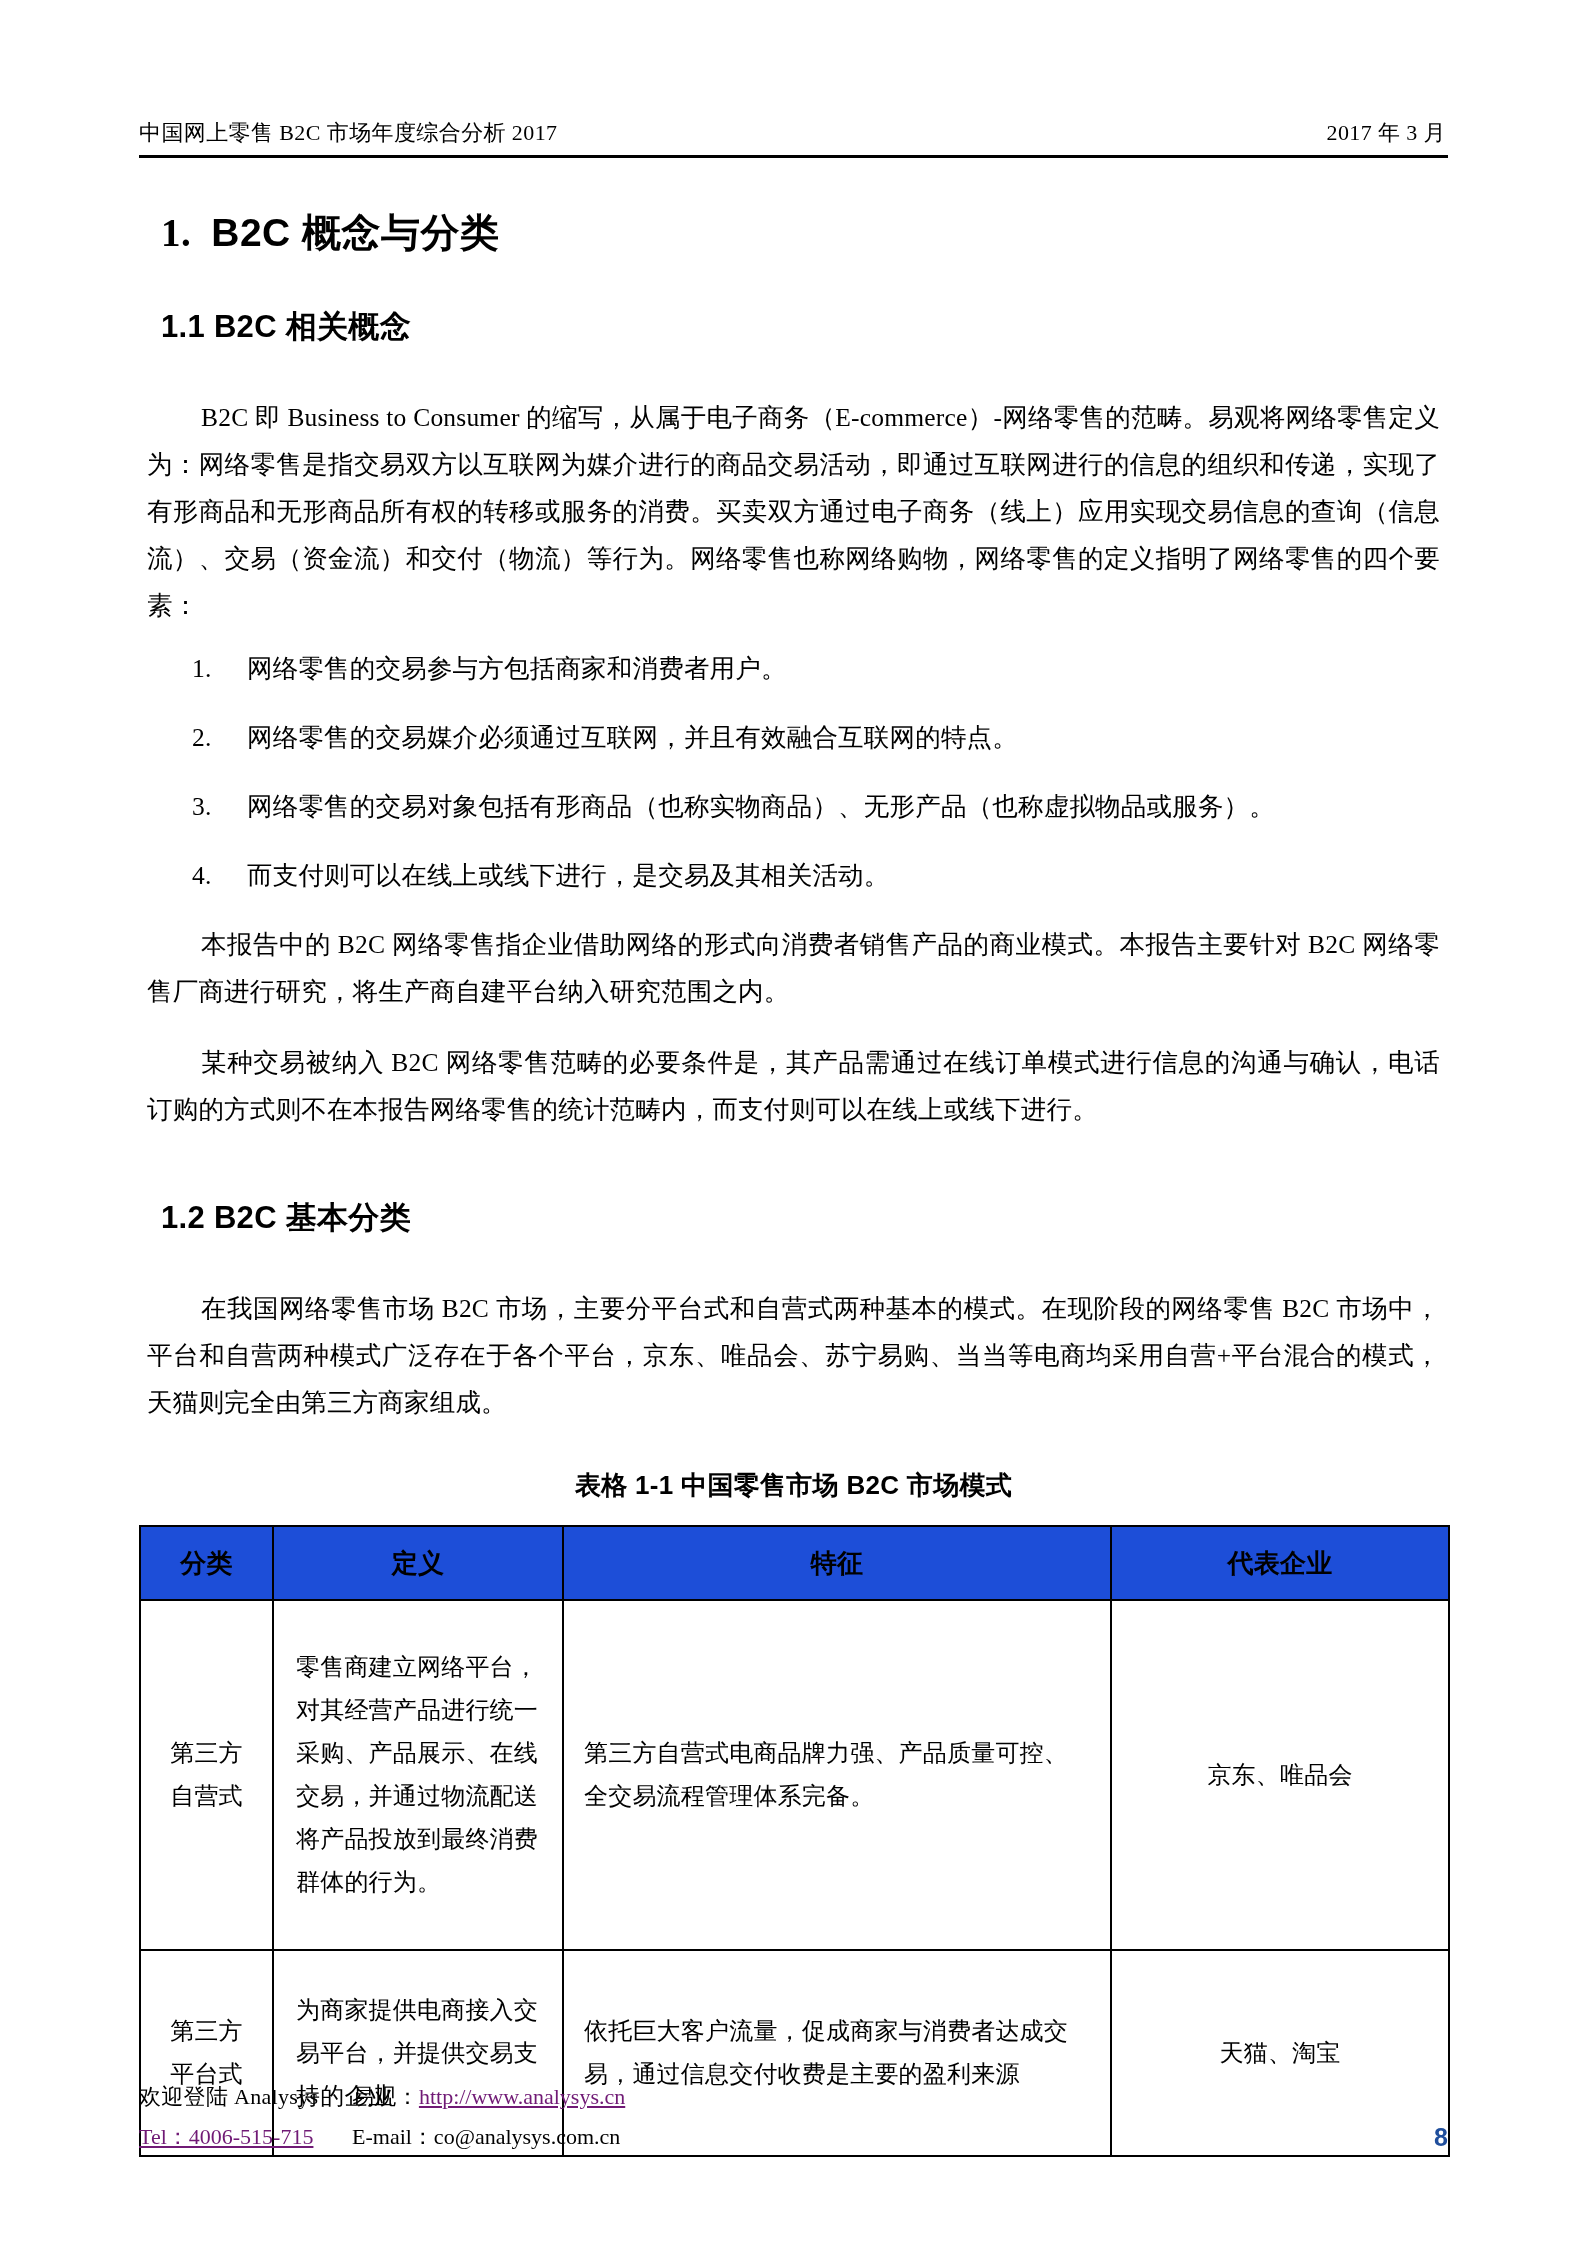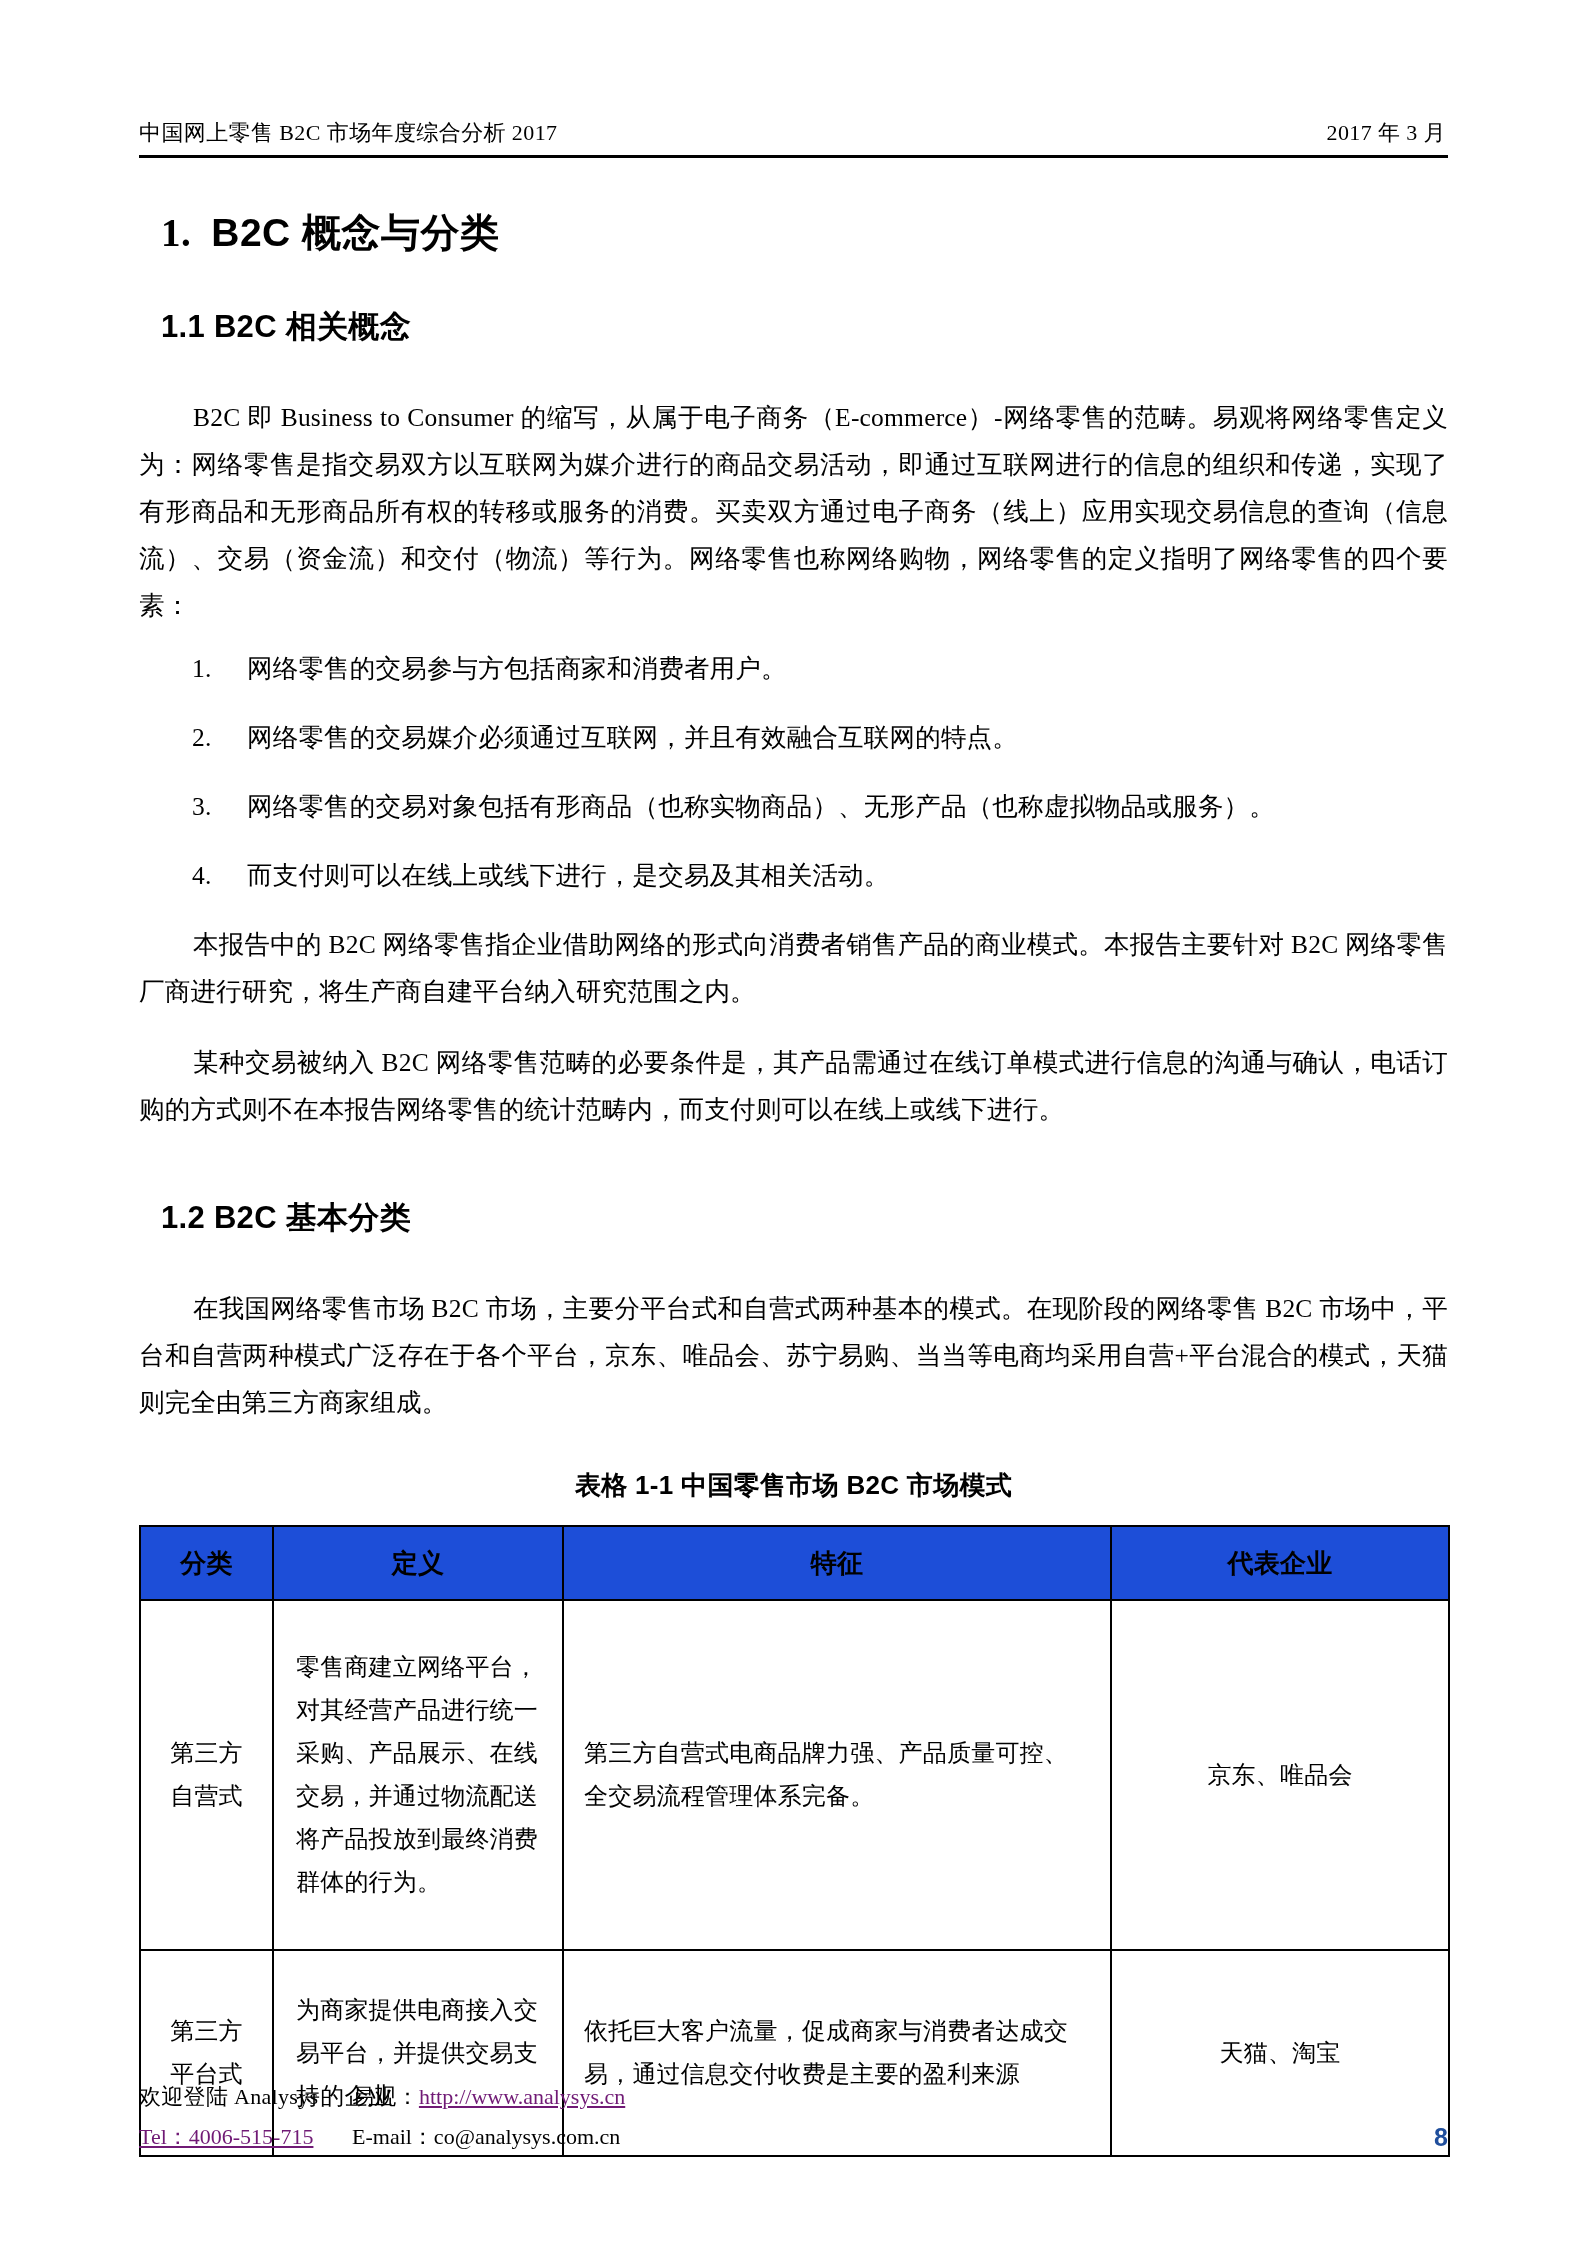--- a/index.html
+++ b/index.html
@@ -59,21 +59,21 @@
     margin: 46px 0 0 0;
     padding-left: 22px;
     letter-spacing: 0.3px;
   }
   h2.sub.second { margin-top: 64px; }
 
   
   p.body {
     font-size: 25.5px;
     line-height: 47px;
-    margin: 0;
+    margin: 8px;
     text-align: justify;
     text-justify: inter-ideograph;
     letter-spacing: 0.2px;
   }
   p.body.indent { text-indent: 54px; }
   p.first { margin-top: 46px; }
   p.gap { margin-top: 24px; }
 
   
   ol.reqs {

